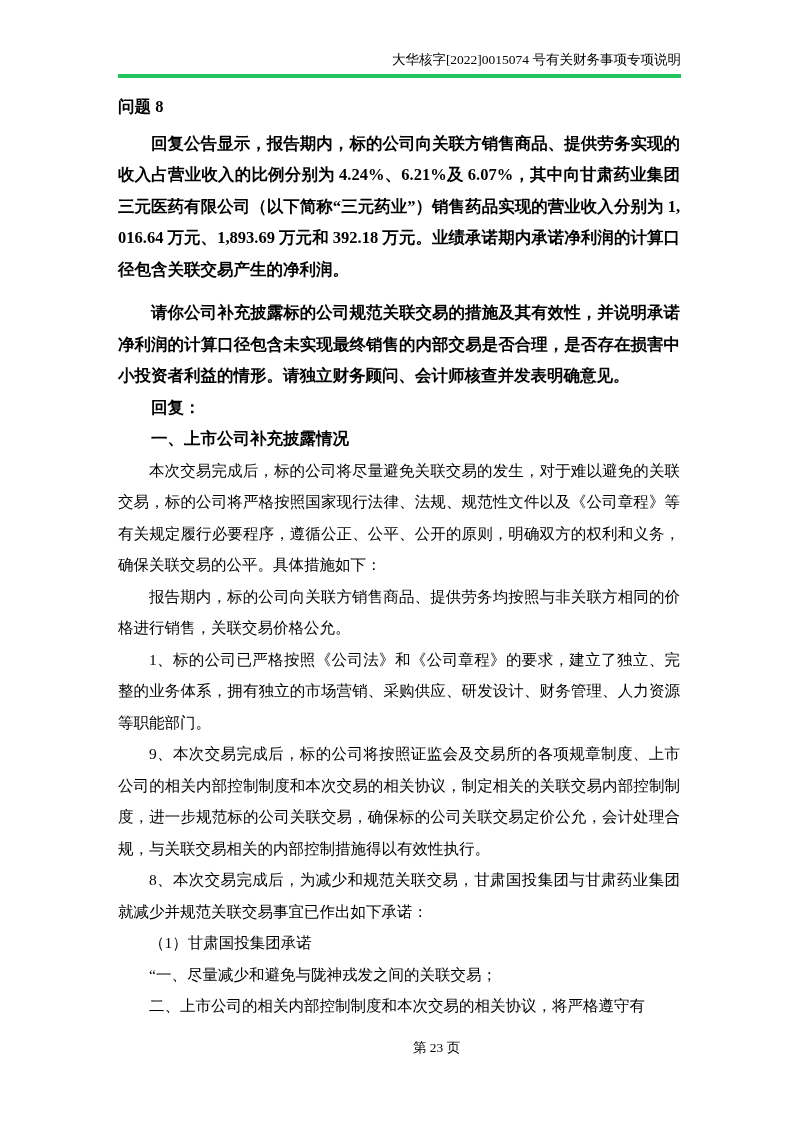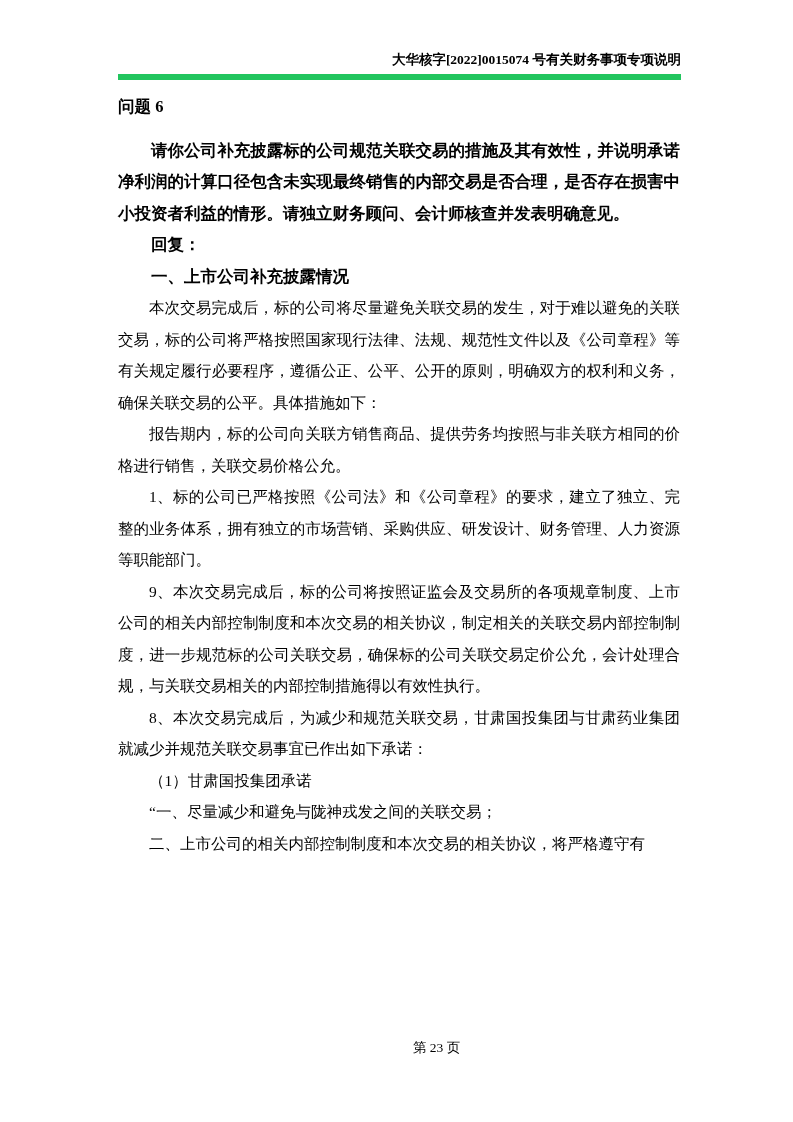--- a/index.html
+++ b/index.html
@@ -14,23 +14,22 @@
   }
   .header {
     position: absolute;
     left: 118px;
     top: 50px;
     width: 563px;
     text-align: right;
     font-size: 13.5px;
     line-height: 19px;
     padding-bottom: 5px;
-    border-bottom: 6px solid #22c55e;
+    border-bottom: 4px solid #22c55e;
     white-space: nowrap;
-    font-weight: bold;
   }
   .content {
     position: absolute;
     left: 118px;
     top: 91px;
     width: 562px;
   }
   .content p {
     margin: 0;
     font-size: 15.5px;
@@ -65,22 +64,23 @@
 </head>
 <body>
 
 <div class="page">
 
   <div class="header">
     <span>大华核字[2022]0015074 号有关财务事项专项说明</span>
   </div>
 
   <div class="content">
-    <p class="question">问题 6</p>
+    <p class="question">问题 8</p>
 
+    <p class="bold">回复公告显示，报告期内，标的公司向关联方销售商品、提供劳务实现的收入占营业收入的比例分别为 4.24%、6.21%及 6.07%，其中向甘肃药业集团三元医药有限公司（以下简称“三元药业”）销售药品实现的营业收入分别为 1,016.64 万元、1,893.69 万元和 392.18 万元。业绩承诺期内承诺净利润的计算口径包含关联交易产生的净利润。</p>
 
     <p class="bold gap-before">请你公司补充披露标的公司规范关联交易的措施及其有效性，并说明承诺净利润的计算口径包含未实现最终销售的内部交易是否合理，是否存在损害中小投资者利益的情形。请独立财务顾问、会计师核查并发表明确意见。</p>
 
     <p class="bold">回复：</p>
 
     <p class="bold">一、上市公司补充披露情况</p>
 
     <p>本次交易完成后，标的公司将尽量避免关联交易的发生，对于难以避免的关联交易，标的公司将严格按照国家现行法律、法规、规范性文件以及《公司章程》等有关规定履行必要程序，遵循公正、公平、公开的原则，明确双方的权利和义务，确保关联交易的公平。具体措施如下：</p>
 
     <p>报告期内，标的公司向关联方销售商品、提供劳务均按照与非关联方相同的价格进行销售，关联交易价格公允。</p>

